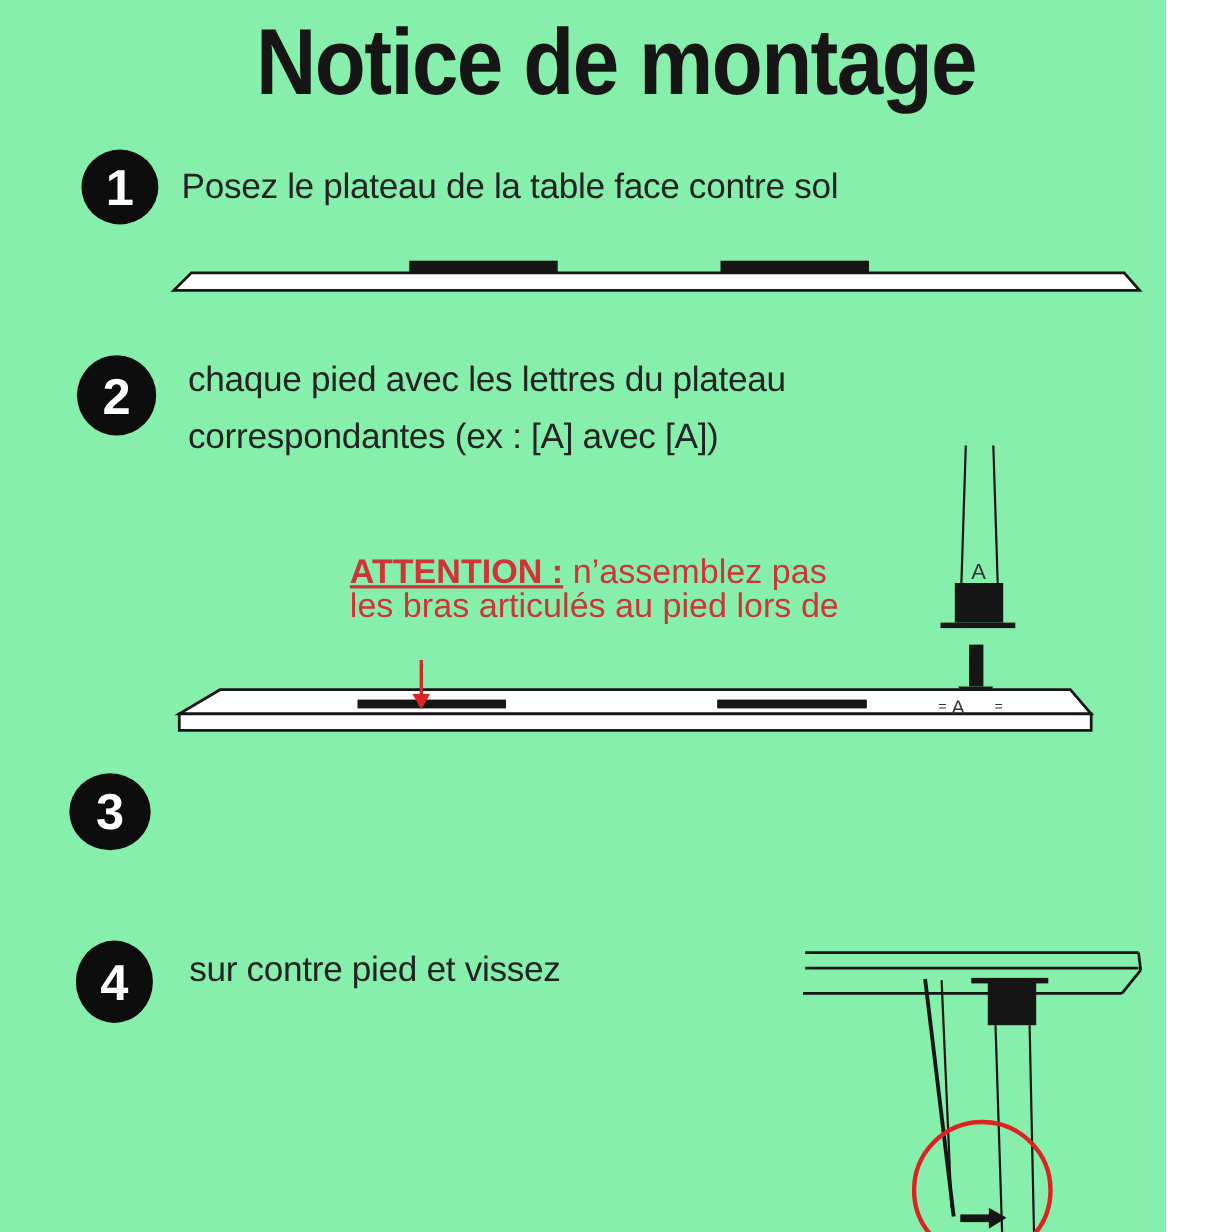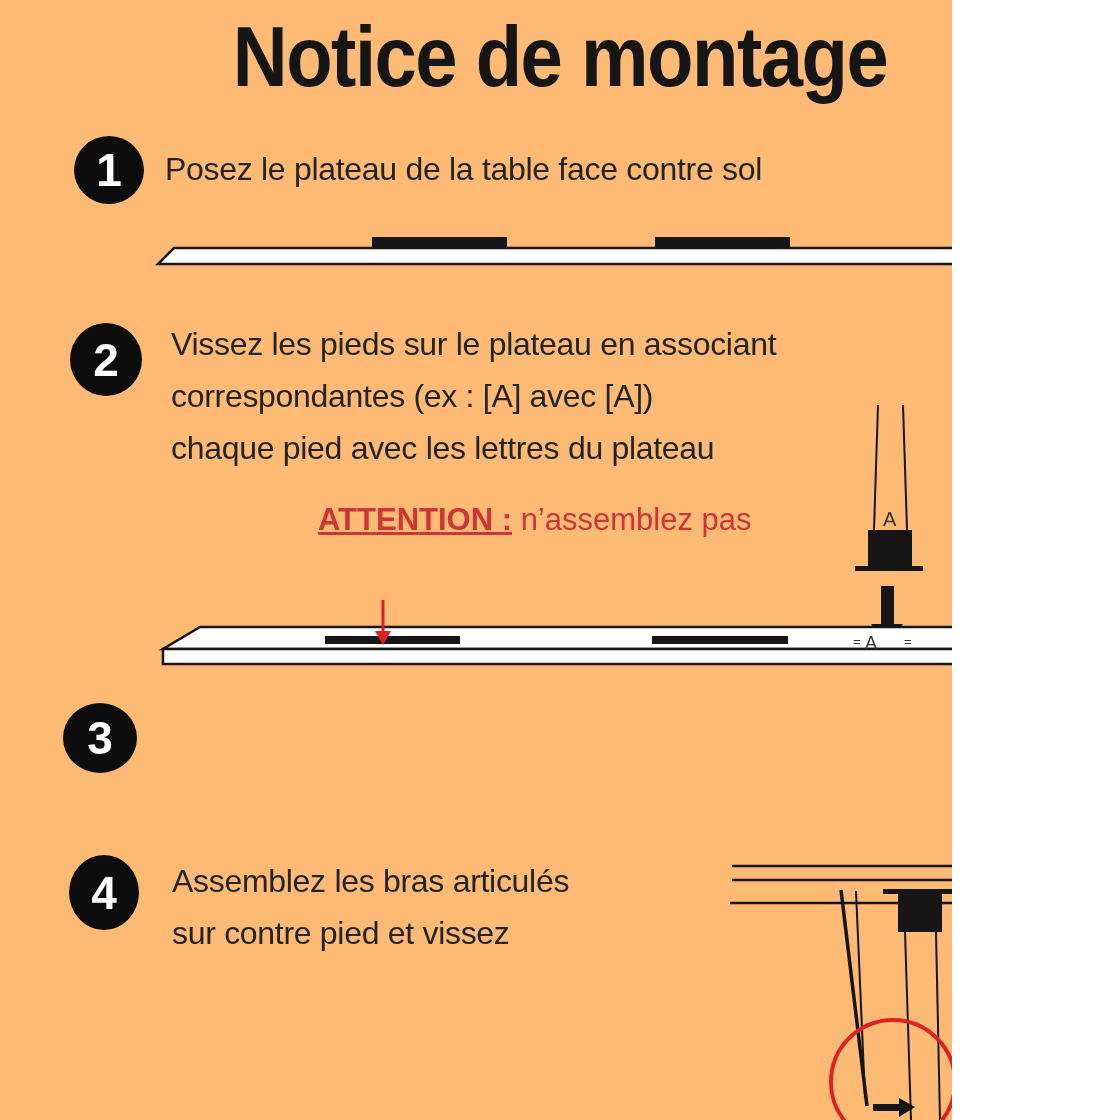--- a/index.html
+++ b/index.html
@@ -3,21 +3,21 @@
 <meta charset="utf-8">
 <style>
   :root{
     --ink:#161616;
     --text:#242424;
     --warning_red:#cc3636;
     --diagram_red:#dc2323;
   }
   html,body{margin:0;padding:0;background:#ffffff;}
   .page{
-    position:relative;width:952px;height:1120px;background:#fdba74;
+    position:relative;width:1060px;height:1120px;background:#86efac;
     overflow:hidden;font-family:"Liberation Sans","DejaVu Sans",sans-serif;
   }
   .title{
     position:absolute;top:8px;left:0;width:1120px;text-align:center;
     font-size:76px;font-weight:bold;color:var(--ink);letter-spacing:-1.5px;
     transform:scaleY(1.12);transform-origin:top center;white-space:nowrap;
   }
   .badge{
     position:absolute;background:#0d0d0d;border-radius:50%;
     color:#ffffff;font-weight:bold;font-size:46px;
@@ -58,27 +58,27 @@
   <svg class="dsvg" style="left:150px;top:228px;" width="890" height="42" viewBox="0 0 890 42">
     <polygon class="board" points="24,20 872,20 886,36 8,36"></polygon>
     <rect class="ink-fill" x="222" y="9" width="135" height="11"></rect>
     <rect class="ink-fill" x="505" y="9" width="135" height="11"></rect>
   </svg>
 
   <div class="badge" style="left:70px;top:323px;width:72px;height:73px;">
     <span>2</span>
   </div>
   <div class="step-text" style="left:171px;top:318px;">
-    <div>Vissez les pieds sur le plateau en associant</div>
+    <div>chaque pied avec les lettres du plateau</div>
     <div>correspondantes (ex : [A] avec [A])</div>
-    <div>chaque pied avec les lettres du plateau</div>
   </div>
 
   <div class="warning">
     <div><span class="w-label">ATTENTION :</span><span> n’assemblez pas</span></div>
+    <div>les bras articulés au pied lors de</div>
   </div>
 
   <svg class="dsvg" style="left:150px;top:395px;" width="870" height="275" viewBox="0 0 870 275">
 
     <line class="ink-thin" x1="728" y1="10" x2="724" y2="135"></line>
     <line class="ink-thin" x1="753" y1="10" x2="757" y2="135"></line>
     <text class="diagram-letter" x="733" y="131" font-size="20">A</text>
     <rect class="ink-fill" x="718" y="135" width="44" height="36"></rect>
     <rect class="ink-fill" x="705" y="171" width="68" height="5"></rect>
 
@@ -99,21 +99,20 @@
   </svg>
 
   <div class="badge" style="left:63px;top:703px;width:74px;height:70px;">
     <span>3</span>
   </div>
 
   <div class="badge" style="left:69px;top:855px;width:70px;height:75px;">
     <span>4</span>
   </div>
   <div class="step-text" style="left:172px;top:855px;">
-    <div>Assemblez les bras articulés</div>
     <div>sur contre pied et vissez</div>
   </div>
 
   <svg class="dsvg" style="left:722px;top:855px;" width="398" height="265" viewBox="0 0 398 265">
 
     <line class="ink-line" x1="10" y1="11" x2="313" y2="11"></line>
     <line class="ink-line" x1="10" y1="25" x2="313" y2="25"></line>
     <line class="ink-line" x1="313" y1="11" x2="315" y2="27"></line>
     <line class="ink-line" x1="315" y1="27" x2="298" y2="48"></line>
     <line class="ink-line" x1="8" y1="48" x2="298" y2="48"></line>

